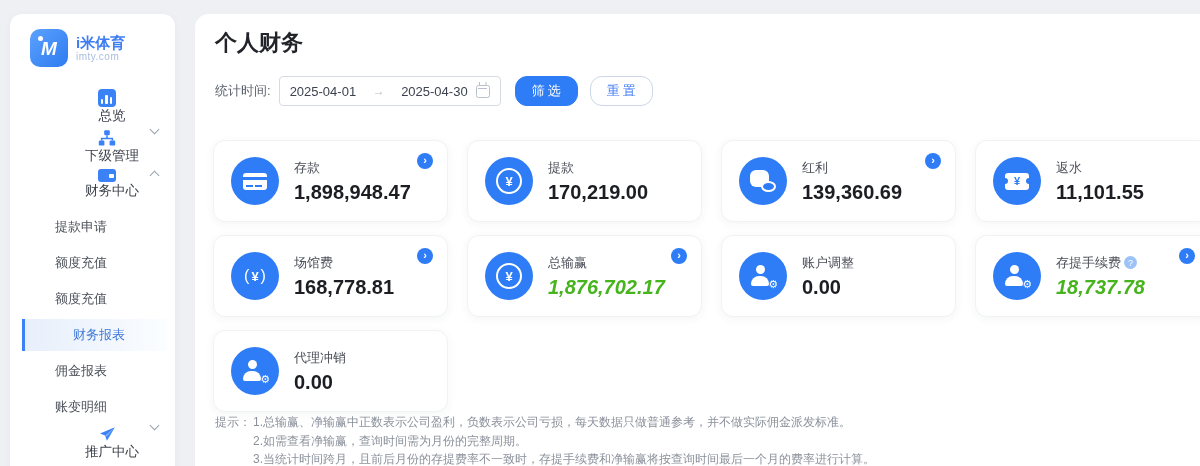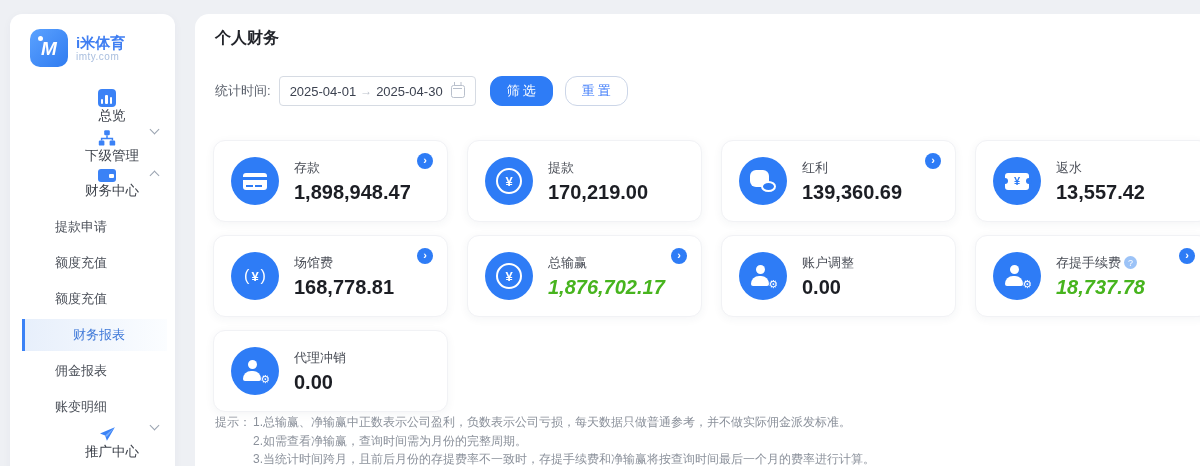--- a/index.html
+++ b/index.html
@@ -57,26 +57,26 @@
   .ic-ov i:nth-child(1){height:5px;} .ic-ov i:nth-child(2){height:9px;} .ic-ov i:nth-child(3){height:7px;}
   .ic-svg { width:18px; height:18px; flex:none; }
   .ic-wallet { width:18px; height:13px; background:#3b82f6; border-radius:3px; position:relative; flex:none; }
   .ic-wallet::after { content:""; position:absolute; right:2px; top:4.5px; width:5px; height:4px; background:#fff; border-radius:1px; }
 
   
   .main {
     position:absolute; left:195px; top:14px; width:1015px; height:470px;
     background:#fff; border-radius:14px 0 0 0;
   }
-  .page-title { position:absolute; left:20px; top:14px; font-size:16px; font-weight:bold; color:#22242a; }
+  .page-title { position:absolute; left:20px; top:14px; font-size:22px; font-weight:bold; color:#22242a; }
 
   .filter-row { position:absolute; left:20px; top:62px; display:flex; align-items:center; }
   .filter-label { font-size:13px; color:#595f6a; }
   .date-range {
-    margin-left:8px; width:197px; height:30px; border:1px solid #d6dbe3; border-radius:4px;
+    margin-left:8px; width:222px; height:30px; border:1px solid #d6dbe3; border-radius:4px;
     background:#fff; display:flex; align-items:center; padding:0 10px; cursor:text;
   }
   .date-text { font-size:13px; color:#3c4250; }
   .range-sep { flex:1; text-align:center; font-size:12px; color:#bcc2cc; }
   .ic-cal { width:14px; height:13px; border:1.4px solid #b9c0cc; border-radius:2.5px; position:relative; margin-left:8px; flex:none; }
   .ic-cal::before { content:""; position:absolute; left:1.5px; right:1.5px; top:2.5px; height:1.4px; background:#b9c0cc; }
   .ic-cal::after { content:""; position:absolute; top:-3.5px; left:2px; width:1.8px; height:3px; background:#b9c0cc; box-shadow:6.5px 0 0 #b9c0cc; }
   .btn { height:30px; border-radius:12px; font-size:13px; letter-spacing:3px; padding:0 13px 0 16px;
     display:flex; align-items:center; cursor:pointer; }
   .btn-filter { margin-left:14px; background:#2e7cf6; color:#fff; border:1px solid #2e7cf6; }
@@ -259,21 +259,21 @@
     </div>
 
     <div class="card">
       <div class="card-icon">
           <span class="ic-ticket">
             <i></i>
           </span>
         </div>
       <div class="card-text">
         <div class="card-label">返水</div>
-        <div class="card-value">13,557.42</div>
+        <div class="card-value">11,101.55</div>
       </div>
     </div>
 
     <div class="card">
       <div class="card-icon">
           <span class="ic-brackets">
             <i></i>
           </span>
         </div>
       <div class="card-text">

